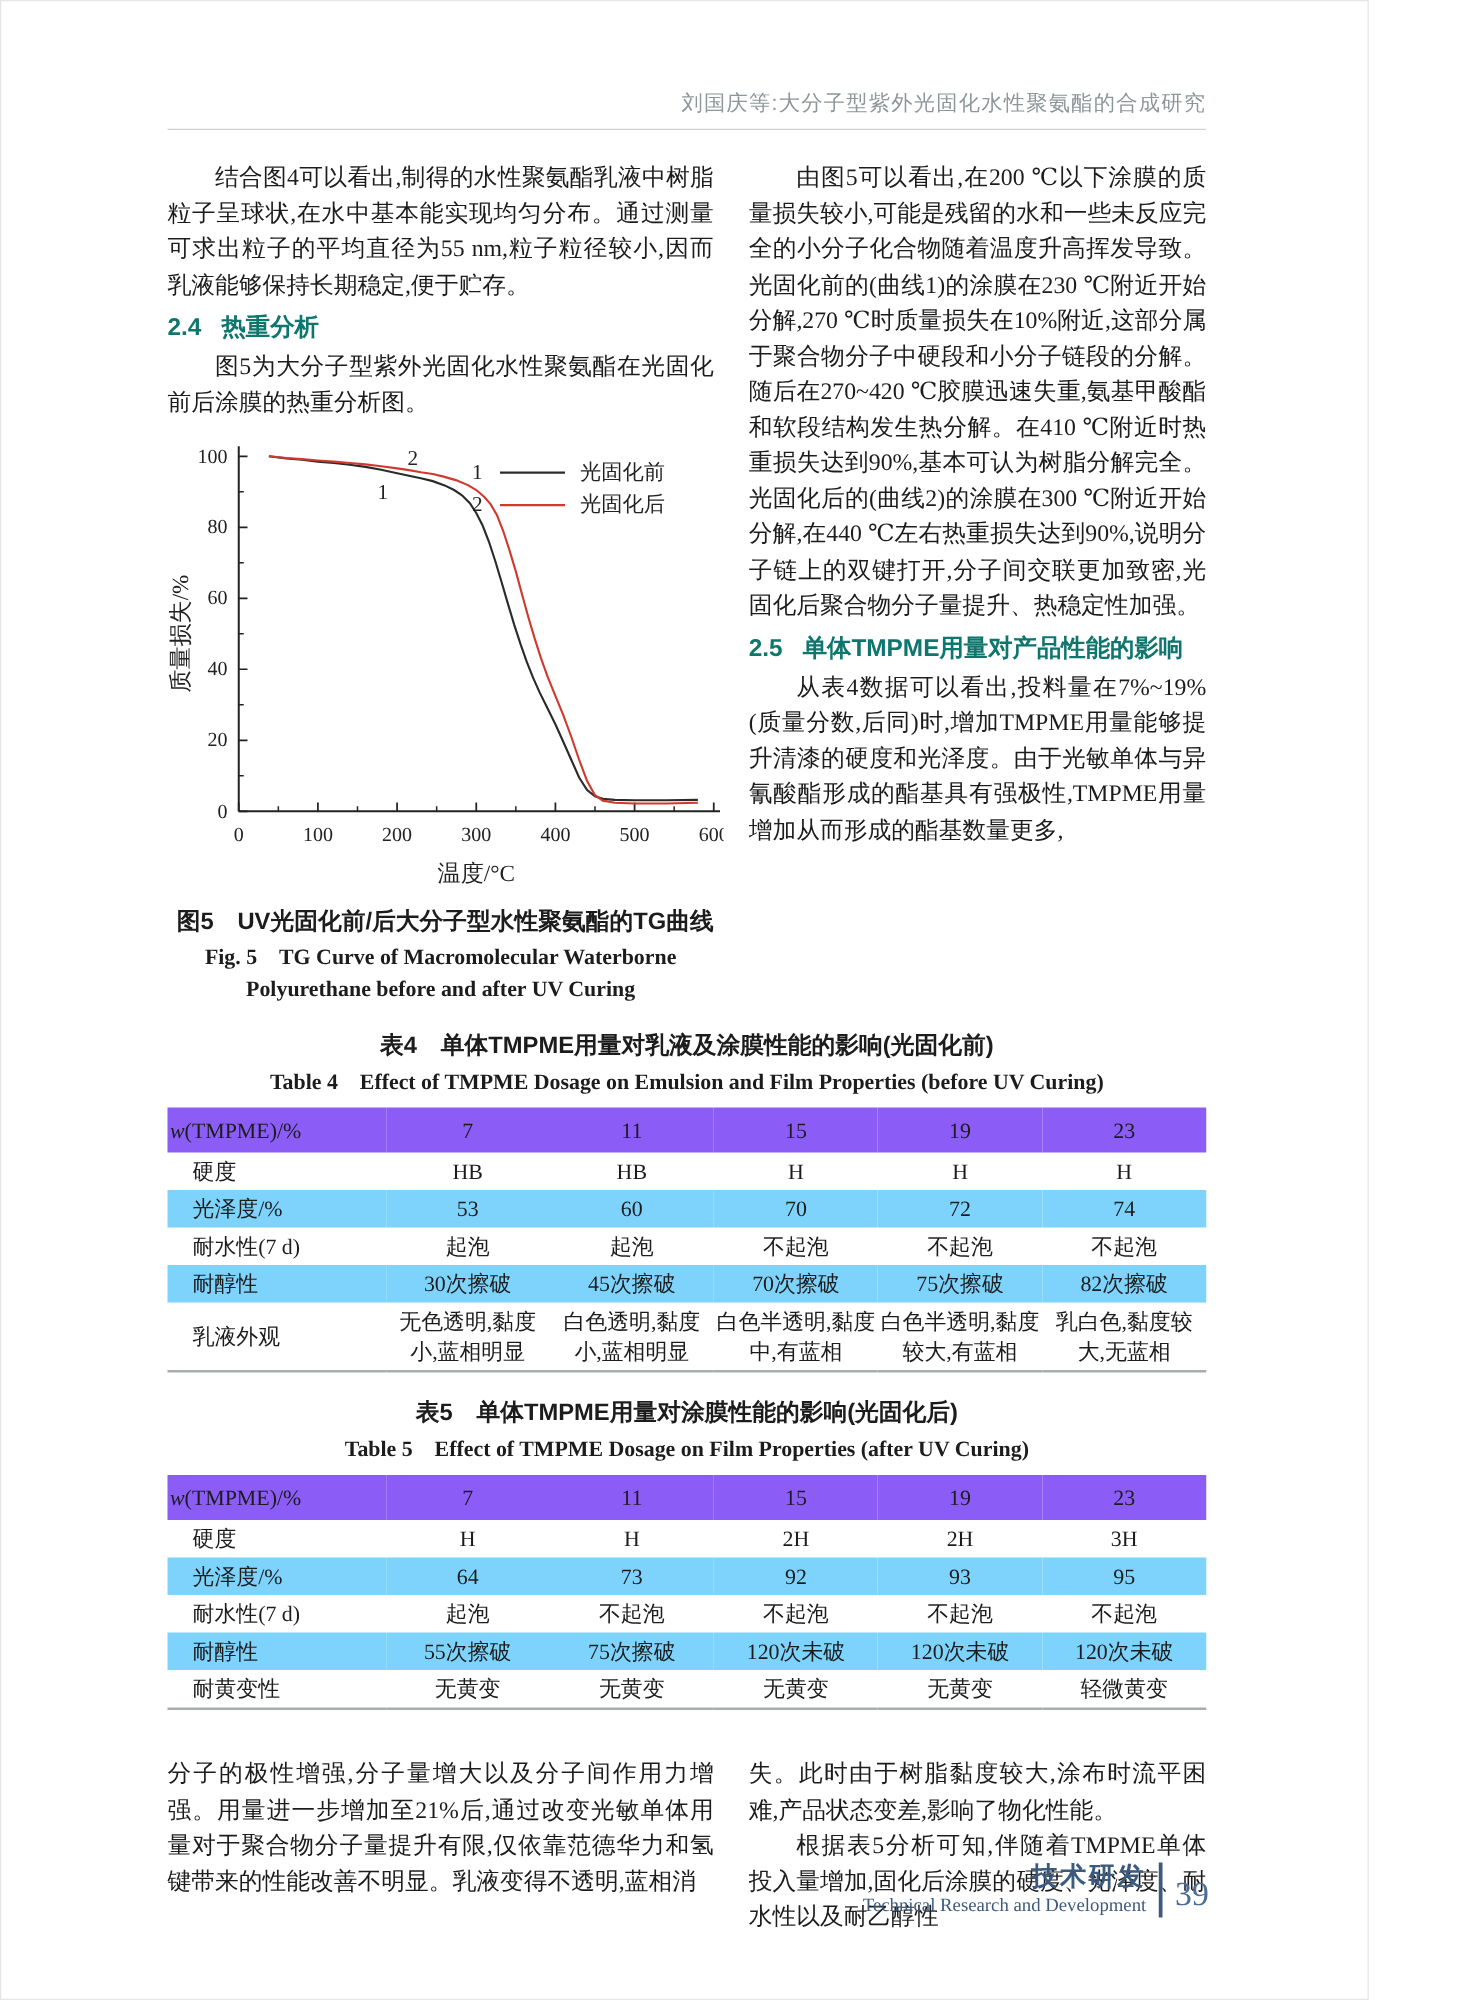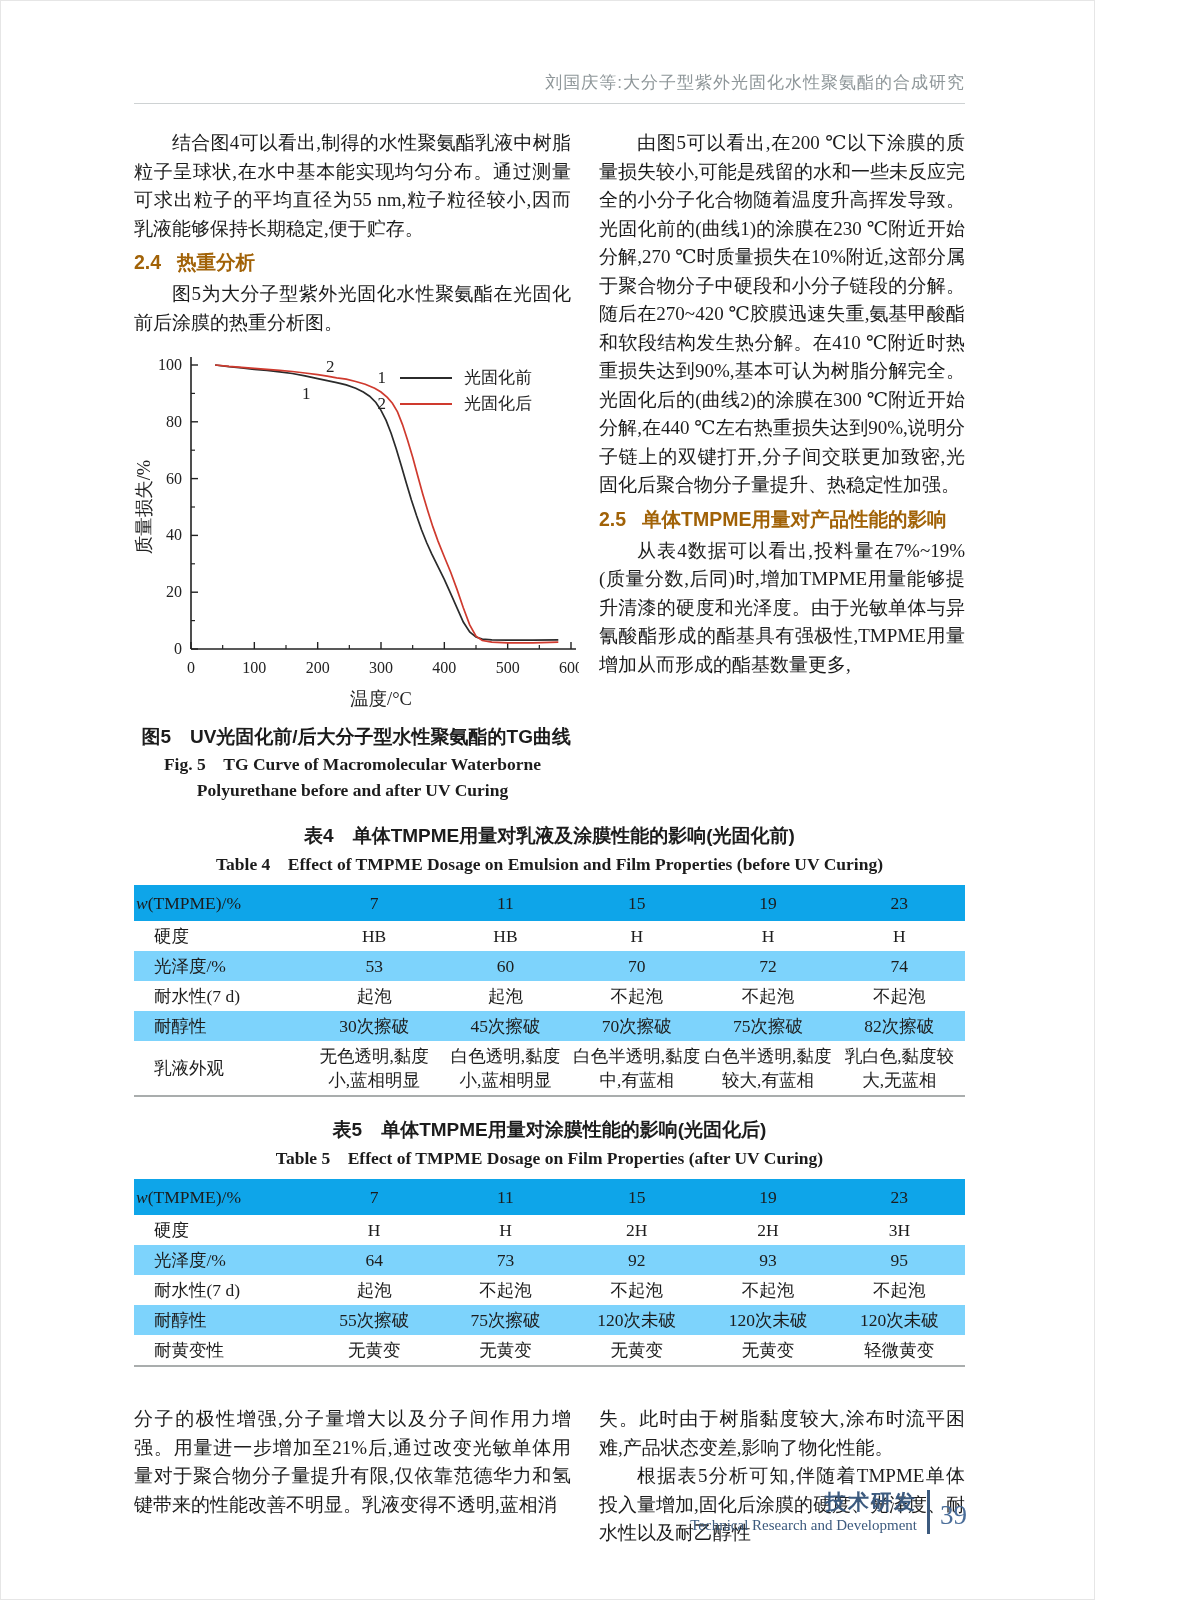--- a/index.html
+++ b/index.html
@@ -15,35 +15,35 @@
   .content{padding:0 129px 0 133px;}
   .columns{display:flex;gap:28px;}
   .columns.top{margin-top:25px;}
   .columns.bottom{margin-top:38px;}
   .col-left{flex:0 0 437px;width:437px;}
   .col-right{flex:1;min-width:0;}
   p.body{font-size:19px;line-height:28.5px;text-align:justify;margin:0;}
   p.indent{text-indent:2em;}
   .section-heading{
     font-family:"Liberation Sans","DejaVu Sans",sans-serif;
-    color:#a16207;font-size:19.5px;font-weight:bold;margin:5px 0 4px 0;line-height:28px;}
+    color:#0f766e;font-size:19.5px;font-weight:bold;margin:5px 0 4px 0;line-height:28px;}
   .sec-num{margin-right:16px;}
   figure{margin:6px 0 0 0;padding:0;}
   .cap-cn{font-family:"Liberation Sans","DejaVu Sans",sans-serif;font-weight:bold;
     font-size:19px;text-align:right;margin-top:4px;line-height:28px;}
   .cap-en{font-weight:bold;font-size:17.5px;text-align:center;line-height:26px;}
   .table-block{margin-top:20px;}
   .tbl-title-cn{text-align:center;font-family:"Liberation Sans","DejaVu Sans",sans-serif;
     font-weight:bold;font-size:19px;line-height:26px;}
   .tbl-title-en{text-align:center;font-weight:bold;font-size:17.5px;line-height:25px;margin-top:3px;}
   table.data-table{width:100%;border-collapse:collapse;margin-top:8px;font-size:17.5px;
     border-bottom:2px solid #a9adad;}
   table.data-table td{text-align:center;padding:3px 2px;line-height:24px;}
   table.data-table td.row-label{text-align:left;padding-left:20px;width:21%;}
-  table.data-table tr.head{background:#0ea5e9;}
+  table.data-table tr.head{background:#8b5cf6;}
   table.data-table tr.head td{padding:6px 2px;}
   table.data-table tr.shaded{background:#7dd3fc;}
   .footer{position:absolute;right:127px;top:1489px;display:flex;color:#3c5a7e;}
   .f-text{text-align:right;padding-right:10px;}
   .f-cn{font-family:"Liberation Sans","DejaVu Sans",sans-serif;font-weight:bold;
     font-size:21px;letter-spacing:2px;line-height:24px;}
   .f-en{font-size:15px;margin-top:3px;}
   .f-bar{width:3px;background:#3c5a7e;}
   .f-num{font-size:27px;padding:10px 0 0 10px;color:#4a6d99;}
   svg text{font-family:"Liberation Serif","DejaVu Serif",serif;}

